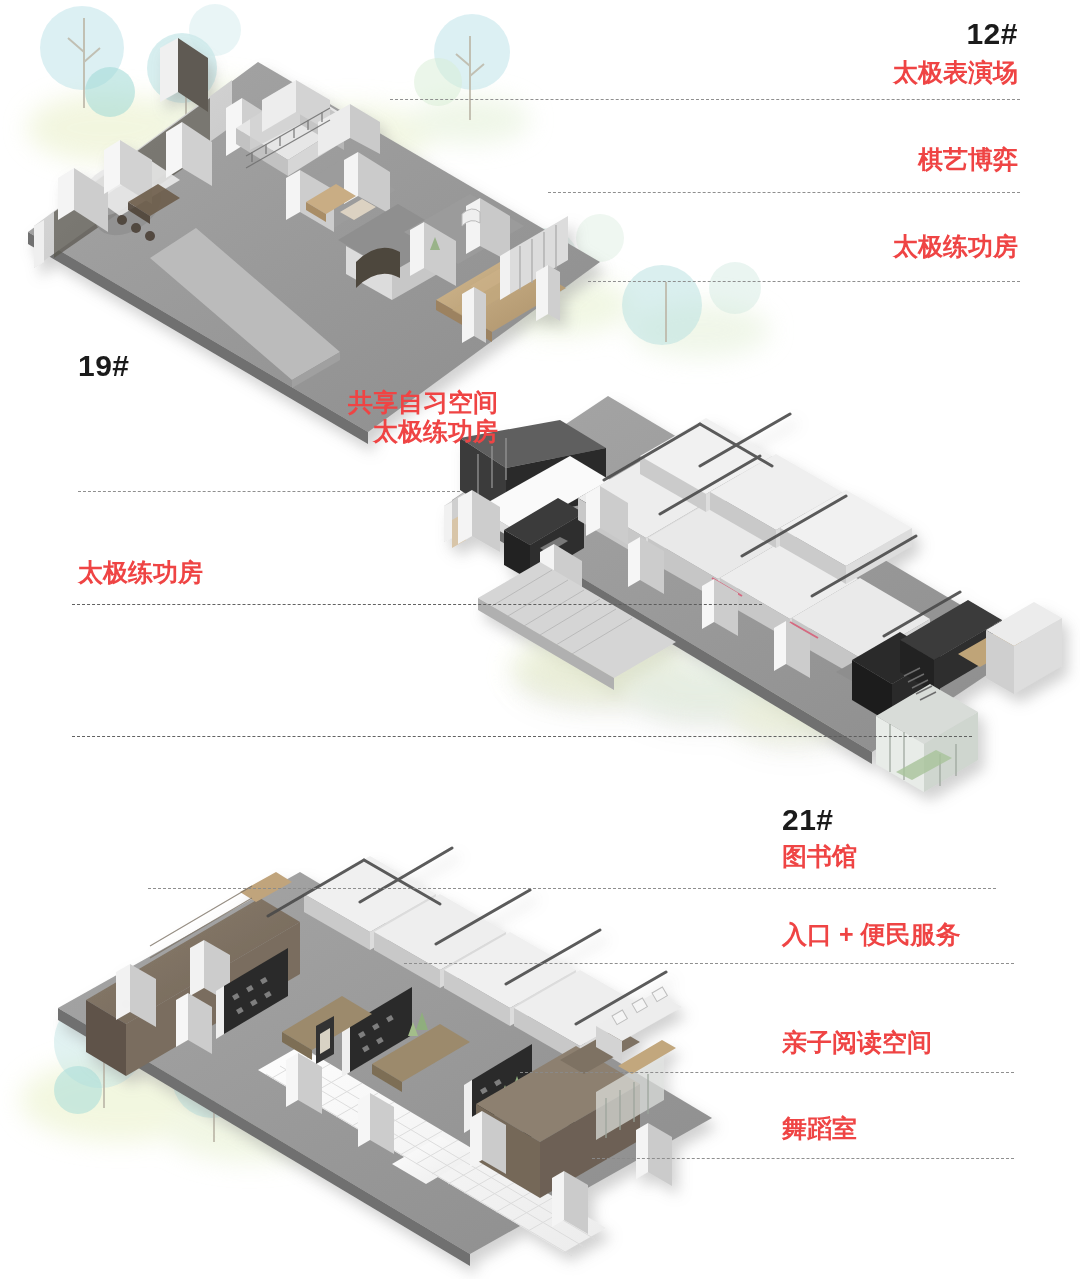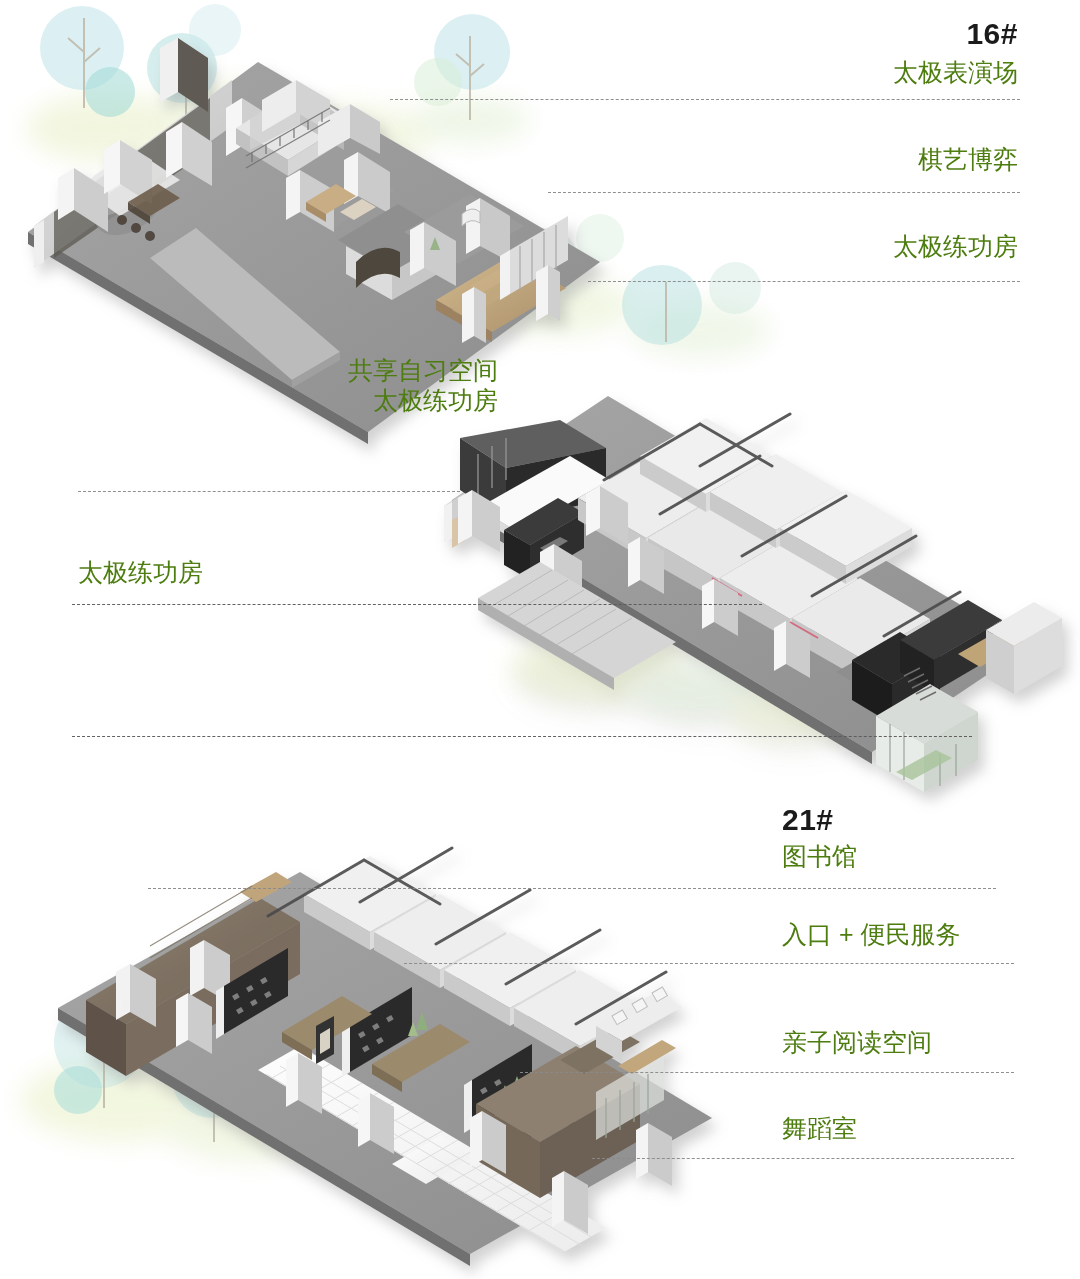--- a/index.html
+++ b/index.html
@@ -17,22 +17,22 @@
   }
   .dash.dark{border-top-color:#5a5a5a;}
 
   
   .labels{position:absolute;}
   .bldg-no{
     font-size:30px;font-weight:bold;color:#1b1b1b;letter-spacing:.5px;
     line-height:1.05;white-space:nowrap;
   }
   .room{
-    font-size:25px;color:#4d7c0f;white-space:nowrap;line-height:1.28;
-    font-weight:400;
+    font-size:25px;color:#ef4444;white-space:nowrap;line-height:1.28;
+    font-weight:700;
   }
   .room.tight{line-height:1.18;text-align:right;}
   .r-right{text-align:right;}
   .r-left{text-align:left;}
 
   svg{display:block;overflow:visible;}
   .bgsvg{position:absolute;left:0;top:0;}
 </style>
 </head>
 <body>
@@ -521,27 +521,28 @@
   <div class="dash" style="left:78px;top:491px;width:382px;"></div>
   <div class="dash dark" style="left:72px;top:604px;width:690px;"></div>
   <div class="dash dark" style="left:72px;top:736px;width:900px;"></div>
 
   <div class="dash" style="left:148px;top:888px;width:848px;"></div>
   <div class="dash" style="left:404px;top:963px;width:610px;"></div>
   <div class="dash" style="left:520px;top:1072px;width:494px;"></div>
   <div class="dash" style="left:592px;top:1158px;width:422px;"></div>
 
   <div class="labels" style="left:640px;top:18px;width:378px;">
-    <div class="bldg-no r-right">16#</div>
+    <div class="bldg-no r-right">12#</div>
     <div class="room r-right" style="margin-top:6px;">太极表演场</div>
   </div>
   <div class="room r-right" style="position:absolute;left:640px;top:230px;width:378px;">太极练功房</div>
   <div class="room r-right" style="position:absolute;left:640px;top:143px;width:378px;">棋艺博弈</div>
 
   <div class="labels" style="left:78px;top:350px;width:420px;">
+    <div class="bldg-no r-left">19#</div>
     <div class="room r-left tight" style="margin-top:6px;">共享自习空间</div>
     <div class="room r-left tight">太极练功房</div>
   </div>
   <div class="room r-left" style="position:absolute;left:78px;top:556px;width:420px;">太极练功房</div>
 
   <div class="labels" style="left:782px;top:804px;width:300px;">
     <div class="bldg-no r-left">21#</div>
     <div class="room r-left" style="margin-top:4px;">图书馆</div>
   </div>
   <div class="room r-left" style="position:absolute;left:782px;top:918px;width:300px;">入口 + 便民服务</div>

